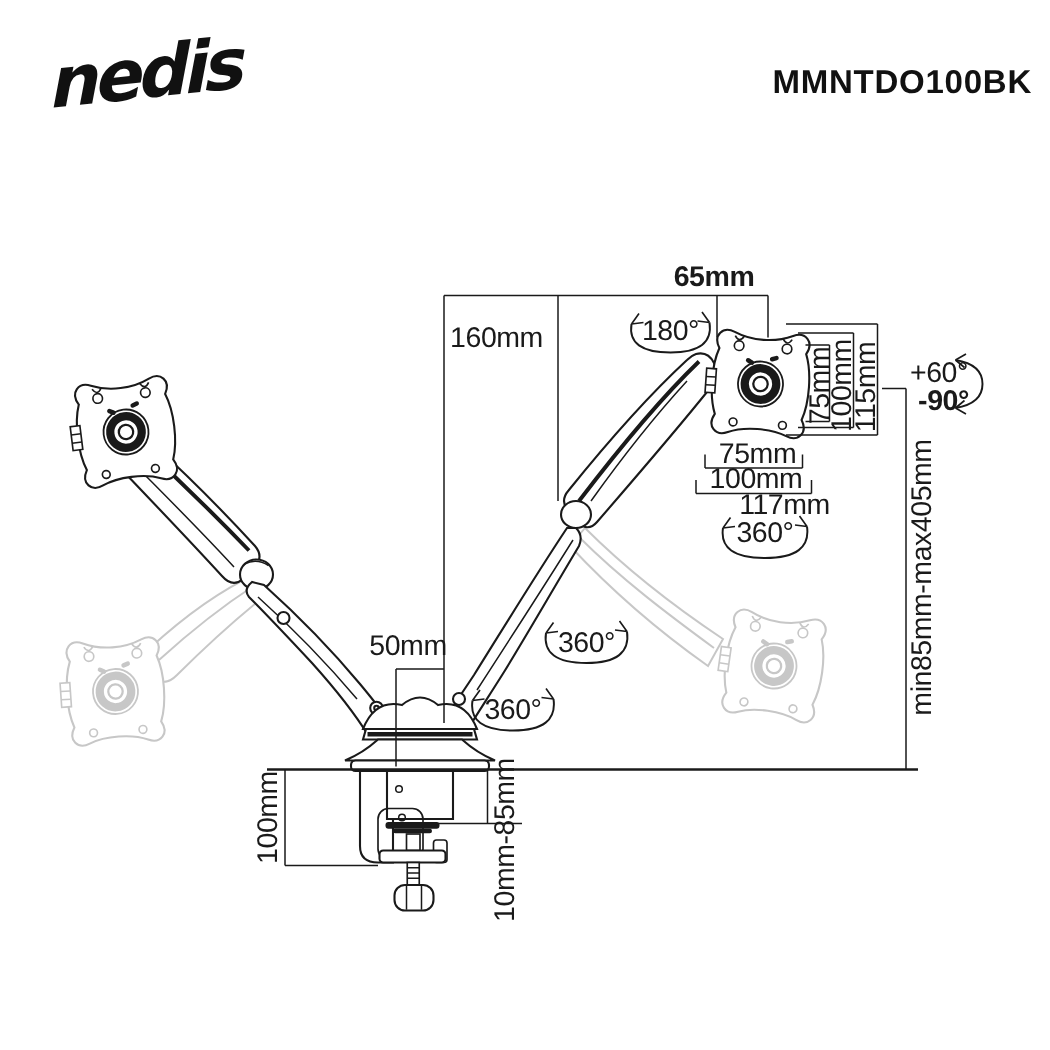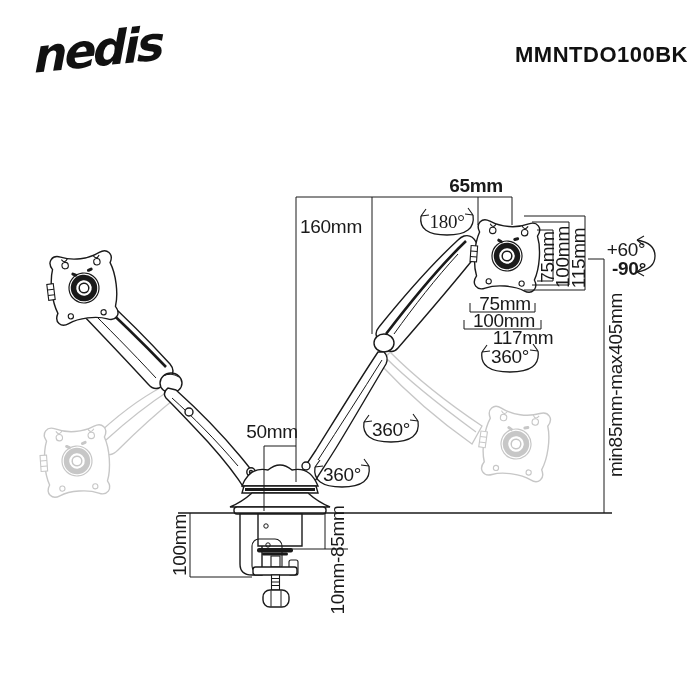--- a/index.html
+++ b/index.html
@@ -12,21 +12,21 @@
          letter-spacing:.5px;color:#111;}
   .diagram{position:absolute;inset:0;}
   .diagram svg{position:absolute;left:0;top:0;}
   .lbl{position:absolute;font-size:19px;line-height:1;white-space:nowrap;
        letter-spacing:-0.3px;transform:translate(-50%,-50%);color:#1a1a1a;}
   .lbl.rot{transform:translate(-50%,-50%) rotate(-90deg);}
   
   .p-160{left:331px;top:186px;margin-top:40px;}
   .p-208{left:424px;top:185px;}
   .p-65{left:476px;top:185px;font-weight:bold;}
-  .p-180{left:447px;top:221px;font-family:Liberation Serif, serif;}
+  .p-180{left:447px;top:221px;}
   .p-v75{left:547px;top:257px;}
   .p-v100{left:562px;top:257px;}
   .p-v115{left:578px;top:258px;}
   .p-up90{left:626px;top:249px;}
   .p-dn90{left:629px;top:268px;font-weight:bold;}
   .p-h75{left:505px;top:303px;}
   .p-h100{left:504px;top:320px;}
   .p-h117{left:523px;top:337px;}
   .p-r360a{left:510px;top:356px;}
   .p-range{left:615px;top:385px;}

